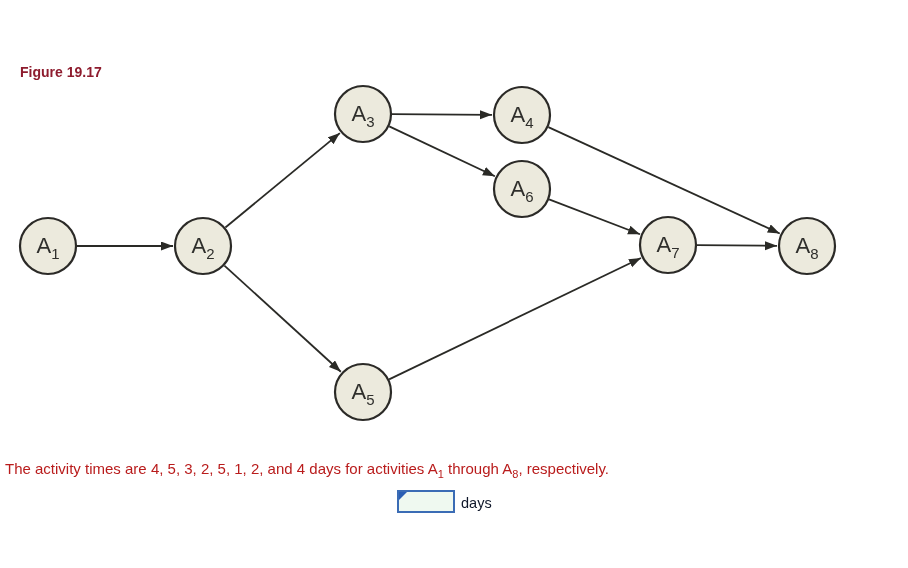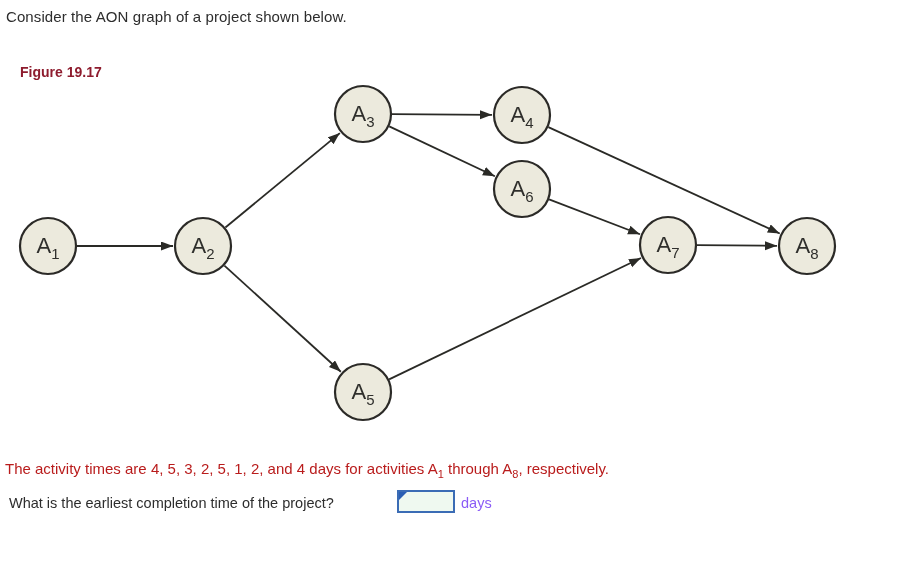--- a/index.html
+++ b/index.html
@@ -45,29 +45,28 @@
   }
   .answer-flag{
     position:absolute;left:2px;top:2px;
     width:0;height:0;
     border-left:8px solid #2b5fb3;
     border-bottom:8px solid transparent;
     pointer-events:none;
   }
   .unit-label{
     position:absolute;left:461px;top:495px;
-    font-size:14.5px;color:#8b5cf6;
+    font-size:14.5px;color:#0f172a;
   }
 </style>
 </head>
 <body>
 
 <div class="page">
 
-  <div class="top-instruction">Consider the AON graph of a project shown below.</div>
 
   <div class="figure-label">Figure 19.17</div>
 
   <svg class="diagram-svg" width="908" height="568">
       <defs>
         <marker id="arrow" markerWidth="13" markerHeight="10" refX="12" refY="4.5" orient="auto" markerUnits="userSpaceOnUse">
           <path d="M0,0 L12,4.5 L0,9 Z" fill="#2a2a26"></path>
         </marker>
       </defs>
       <line x1="77" y1="246" x2="173" y2="246" stroke="#2a2a26" stroke-width="1.8" marker-end="url(#arrow)"></line>
@@ -110,21 +109,20 @@
       <g>
         <circle cx="807" cy="246" r="28" fill="#eceadd" stroke="#2b2a27" stroke-width="2.2"></circle>
         <text x="807" y="253" text-anchor="middle" fill="#2f2f2c" font-family="&quot;Liberation Sans&quot;, sans-serif" font-size="22"><tspan>A</tspan><tspan font-size="15" dy="6">8</tspan></text>
       </g>
     </svg>
 
   <div class="activity-line">
     <span>The activity times are 4, 5, 3, 2, 5, 1, 2, and 4 days for activities </span><span>A</span><span class="subscript">1</span><span> through </span><span>A</span><span class="subscript">8</span><span>, respectively.</span>
   </div>
 
-  <div class="question-row-label">What is the earliest completion time of the project?</div>
 
   <div class="answer-wrap">
     <input class="answer-input" type="text" value="" style="">
     <div class="answer-flag"></div>
   </div>
 
   <div class="unit-label">days</div>
 
 </div>
 

